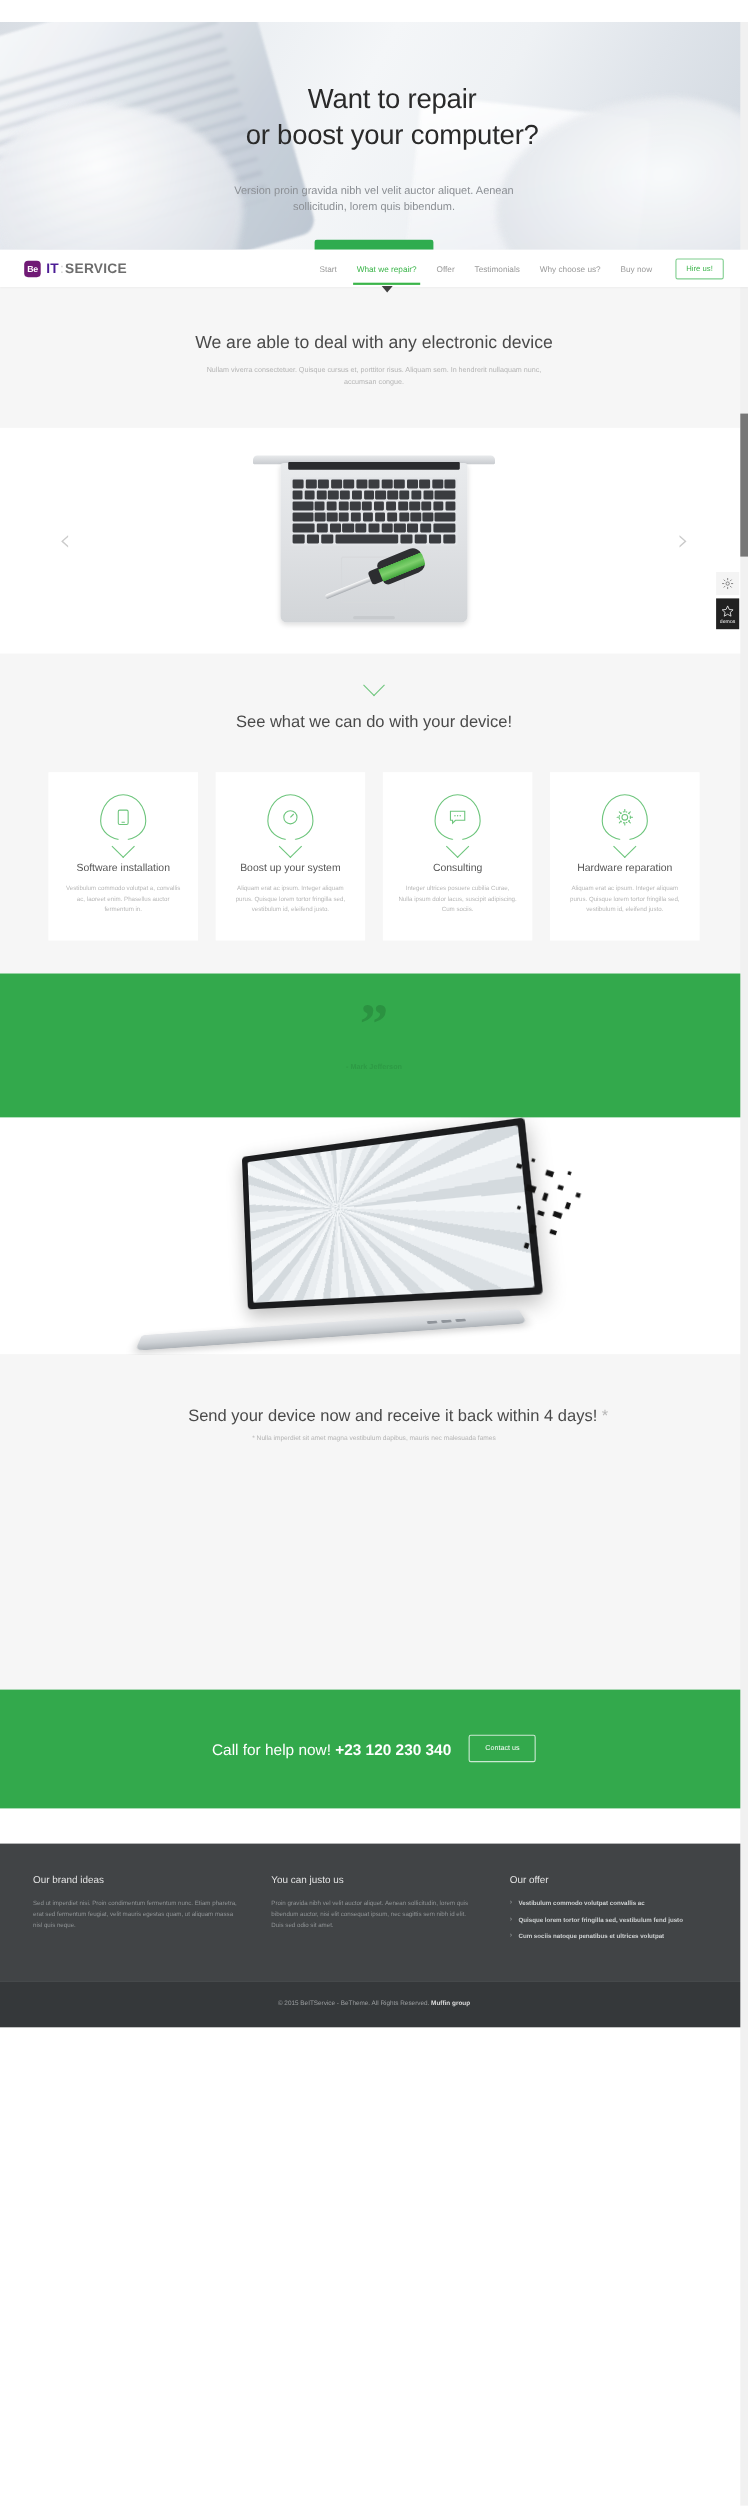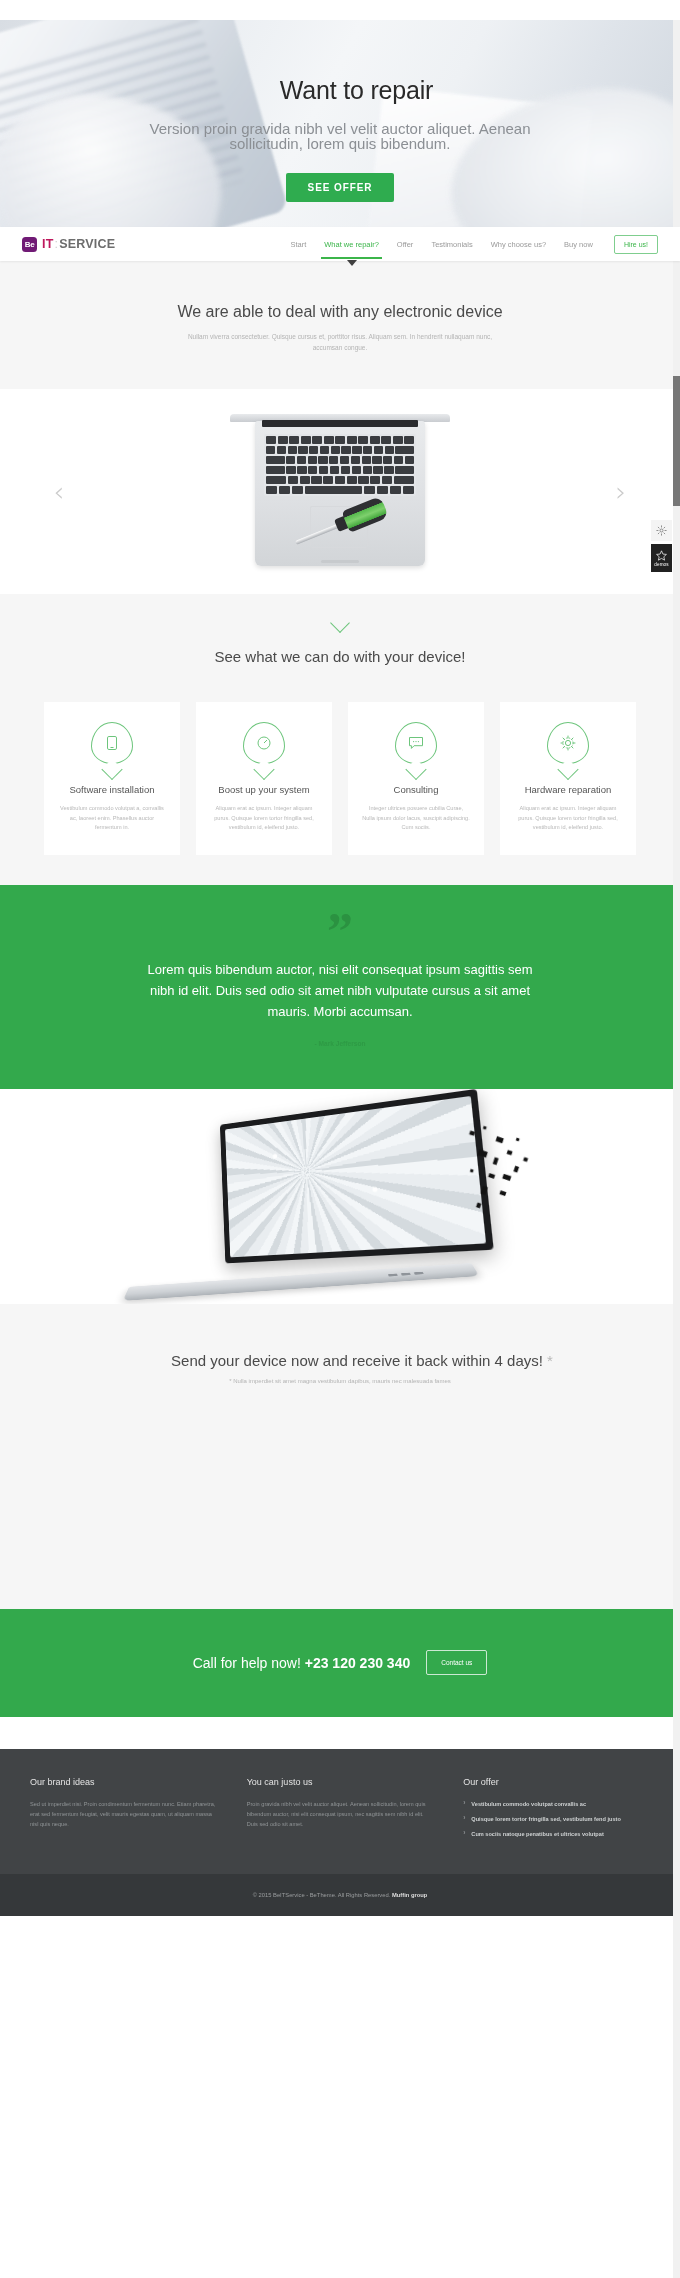--- a/index.html
+++ b/index.html
@@ -56,21 +56,21 @@
     background: linear-gradient(160deg,#ffffff 0%, #f0f2f5 70%, #e2e6eb 100%);
     transform: rotate(6deg); filter: blur(1.6px); border-radius: 6px; opacity:.95;
   }
   .hero-inner { position: relative; z-index: 4; text-align: center; padding-top: 54px; }
   .hero h1 {
     font-size: 25px; line-height: 33px; font-weight: 400; color: #2a2a2a;
     letter-spacing: -.2px;
     padding-left: 33px;
   }
   .hero p {
-    margin-top: 14px; font-size: 15px; line-height: 15px; color: #8b8f94;
+    margin-top: 26px; font-size: 10px; line-height: 15px; color: #8b8f94;
   }
   .btn-offer {
     display: inline-block; margin-top: 22px;
     background: #2fac4f; color: #fff;
     font-size: 10px; letter-spacing: .9px; font-weight: 600;
     padding: 9px 22px; border: none; border-radius: 2px;
     text-decoration: none; cursor: pointer;
   }
 
   
@@ -82,21 +82,21 @@
     display: flex; align-items: center;
     padding: 0 22px;
   }
   .logo { display: flex; align-items: center; gap: 5px; }
   .logo-mark {
     width: 15px; height: 15px; border-radius: 3.5px; background: #701a75;
     color: #fff; font-size: 8px; font-weight: 700; display: flex;
     align-items: center; justify-content: center; letter-spacing: -.3px;
   }
   .logo-text { font-size: 12.5px; font-weight: 700; letter-spacing: .2px; }
-  .logo-text .dark { color: #be185d; }
+  .logo-text .dark { color: #4c1d95; }
   .logo-text .sep { color: #cfcfcf; font-weight: 400; margin: 0 1px; }
   .logo-text .grey { color: #6d6d6d; }
   .nav-links { margin-left: auto; display: flex; align-items: center; gap: 0; }
   .nav-link {
     position: relative;
     font-size: 7.5px; color: #9a9a9a; text-decoration: none;
     padding: 10px 9px; cursor: pointer; white-space: nowrap;
   }
   .nav-link.active { color: #3bb54a; }
   .nav-link.active::after {
@@ -340,20 +340,21 @@
 <div class="browser-top"></div>
 
 <section class="hero">
   <div class="blur-tablet"></div>
   <div class="blur-sheet"></div>
   <div class="blur-hand-l"></div>
   <div class="blur-hand-r"></div>
   <div class="hero-inner">
     <h1>
       <span>Want to repair</span><br>
+      <span>or boost your computer?</span>
     </h1>
     <p>
       <span>Version proin gravida nibh vel velit auctor aliquet. Aenean</span><br>
       <span>sollicitudin, lorem quis bibendum.</span>
     </p>
     <a class="btn-offer" href="#">SEE OFFER</a>
   </div>
 </section>
 
 <nav class="navbar">
@@ -546,21 +547,20 @@
         </svg>
       </div>
       <h3>Hardware reparation</h3>
       <p>Aliquam erat ac ipsum. Integer aliquam purus. Quisque lorem tortor fringilla sed, vestibulum id, eleifend justo.</p>
     </div>
   </div>
 </section>
 
 <section class="quote">
   <div class="mark">”</div>
-  <blockquote>Lorem quis bibendum auctor, nisi elit consequat ipsum sagittis sem nibh id elit. Duis sed odio sit amet nibh vulputate cursus a sit amet mauris. Morbi accumsan.</blockquote>
   <div class="author">- Mark Jefferson</div>
 </section>
 
 <section class="broken">
   <div class="bl">
     <div class="bl-screen">
       <div class="bl-glass"></div>
     </div>
     <div class="bl-body">
       <div class="ports">

